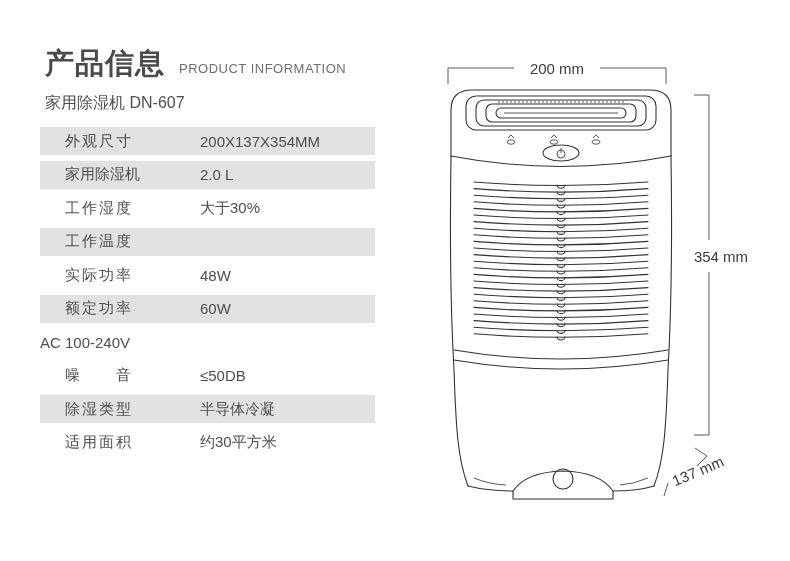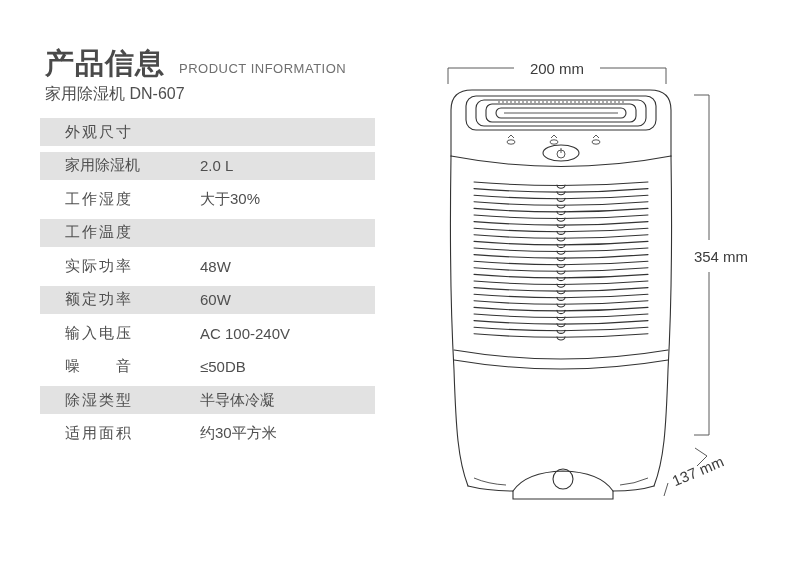--- a/index.html
+++ b/index.html
@@ -14,24 +14,24 @@
 
   
   .header { position: absolute; left: 45px; top: 44px; }
   .title-line { display: flex; align-items: baseline; gap: 14px; }
   .title-cn {
     font-size: 29px; font-weight: bold; color: #4a4a4a; letter-spacing: 1px;
   }
   .title-en {
     font-size: 13px; color: #6f6f6f; letter-spacing: 0.5px;
   }
-  .subtitle { font-size: 16px; color: #4f4f4f; }
+  .subtitle { margin-top: 9px; font-size: 16px; color: #4f4f4f; }
 
   
-  .spec-table { position: absolute; left: 40px; top: 118px; width: 335px; }
+  .spec-table { position: absolute; left: 40px; top: 127px; width: 335px; }
   .spec-row {
     height: 28px; margin-bottom: 5.5px;
     display: flex; align-items: center;
     font-size: 15px; color: #4f4f4f; white-space: nowrap;
   }
   .spec-row.alt { background: #e2e2e2; }
   .spec-label { flex: 0 0 160px; padding-left: 25px; }
   .spec-label-inner {
     display: inline-block; width: 66px;
     text-align: justify; text-align-last: justify;
@@ -53,20 +53,21 @@
   <div class="title-line">
     <span class="title-cn">产品信息</span>
     <span class="title-en">PRODUCT INFORMATION</span>
   </div>
   <div class="subtitle">家用除湿机 DN-607</div>
 </div>
 
 <div class="spec-table">
   <div class="spec-row alt">
     <span class="spec-label"><span class="spec-label-inner">外观尺寸</span></span>
+    <span class="spec-value">200X137X354MM</span>
   </div>
   <div class="spec-row alt">
     <span class="spec-label"><span class="spec-label-inner">家用除湿机</span></span>
     <span class="spec-value">2.0 L</span>
   </div>
   <div class="spec-row">
     <span class="spec-label"><span class="spec-label-inner">工作湿度</span></span>
     <span class="spec-value">大于30%</span>
   </div>
   <div class="spec-row alt">
@@ -74,21 +75,20 @@
   </div>
   <div class="spec-row">
     <span class="spec-label"><span class="spec-label-inner">实际功率</span></span>
     <span class="spec-value">48W</span>
   </div>
   <div class="spec-row alt">
     <span class="spec-label"><span class="spec-label-inner">额定功率</span></span>
     <span class="spec-value">60W</span>
   </div>
   <div class="spec-row">
-    <span class="spec-label"><span class="spec-label-inner">输入电压</span></span>
     <span class="spec-value">AC 100-240V</span>
   </div>
   <div class="spec-row">
     <span class="spec-label"><span class="spec-label-inner">噪音</span></span>
     <span class="spec-value">≤50DB</span>
   </div>
   <div class="spec-row alt">
     <span class="spec-label"><span class="spec-label-inner">除湿类型</span></span>
     <span class="spec-value">半导体冷凝</span>
   </div>

